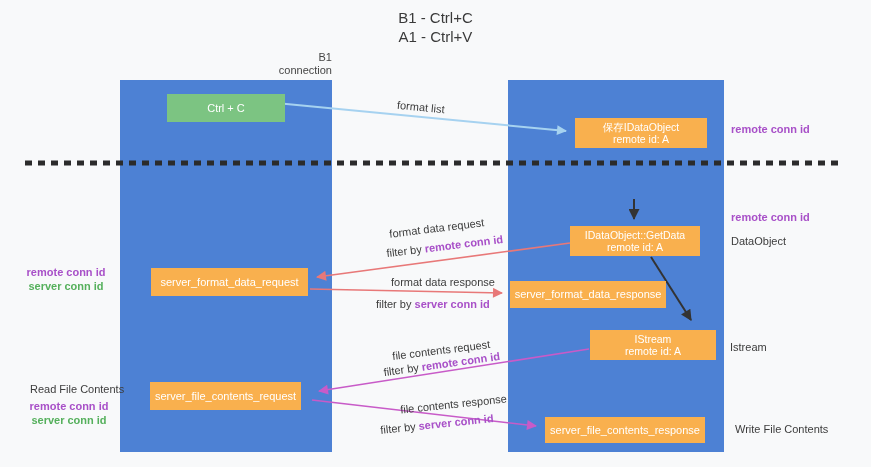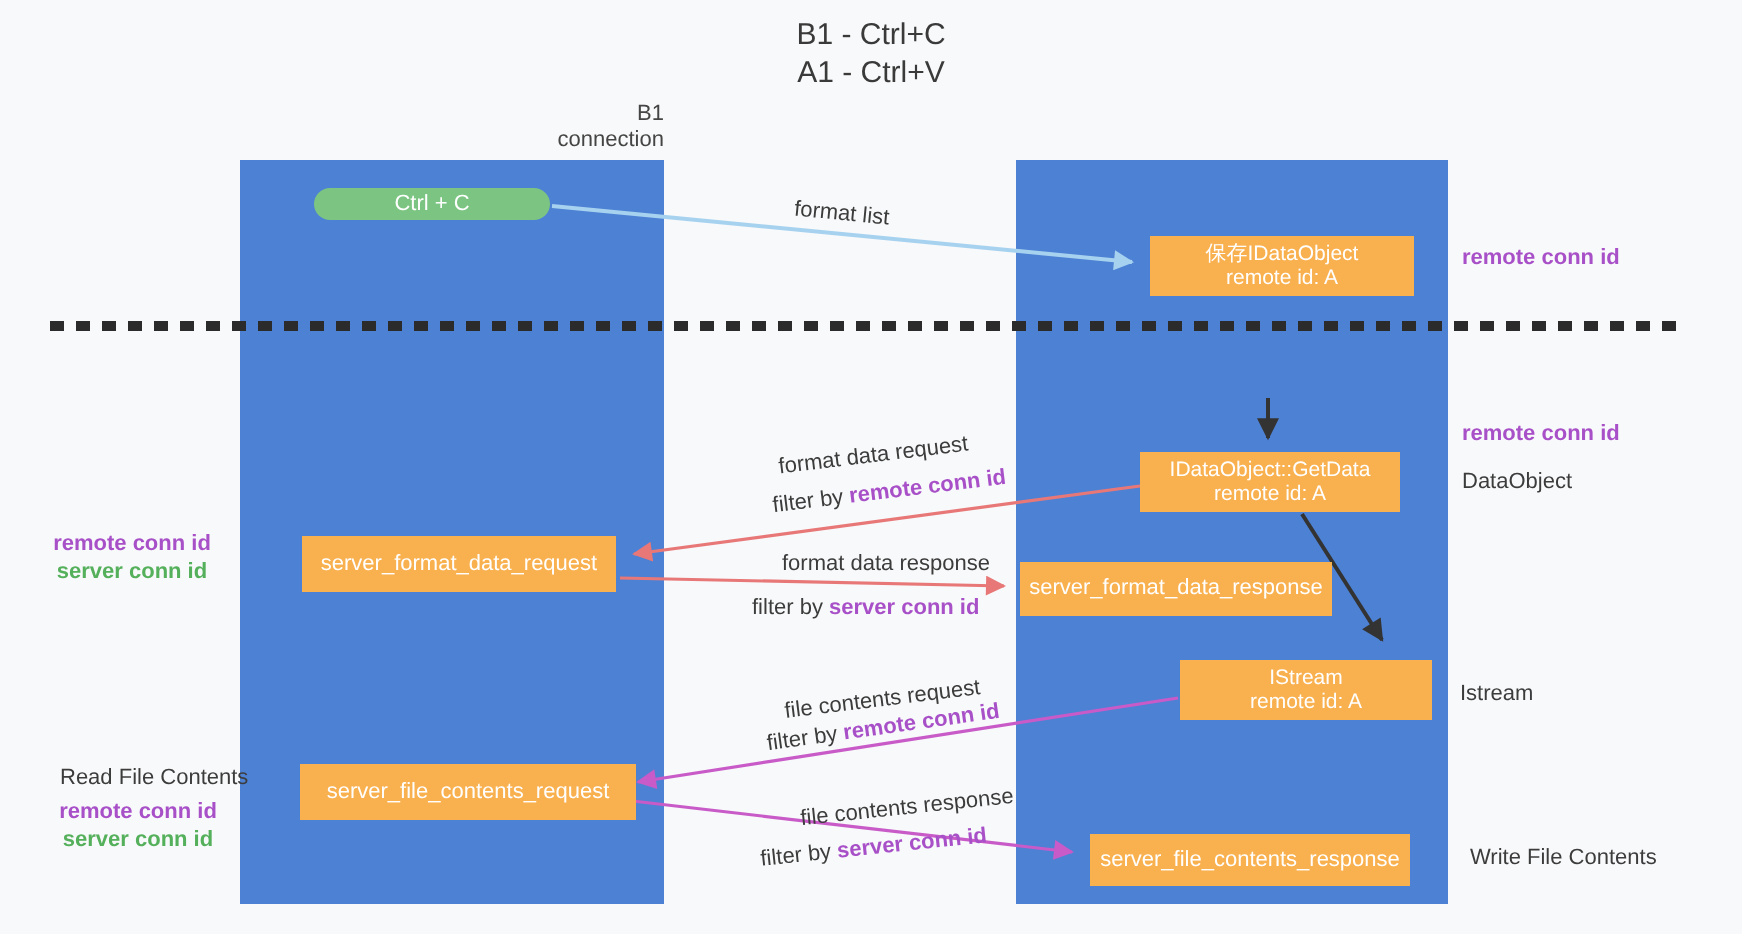--- a/index.html
+++ b/index.html
@@ -66,21 +66,21 @@
     <line x1="25" y1="163" x2="838" y2="163" stroke="#2b2b2b" stroke-width="5" stroke-dasharray="7 6"></line>
     <line x1="276" y1="103" x2="566" y2="131" stroke="#a6d2f0" stroke-width="2" marker-end="url(#ah-blue)"></line>
     <line x1="634" y1="199" x2="634" y2="219" stroke="#333333" stroke-width="2" marker-end="url(#ah-black)"></line>
     <line x1="651" y1="257" x2="691" y2="320" stroke="#333333" stroke-width="2" marker-end="url(#ah-black)"></line>
     <line x1="570" y1="243" x2="317" y2="277" stroke="#e87878" stroke-width="1.6" marker-end="url(#ah-salmon)"></line>
     <line x1="310" y1="289" x2="502" y2="293" stroke="#e87878" stroke-width="1.6" marker-end="url(#ah-salmon)"></line>
     <line x1="589" y1="349" x2="319" y2="391" stroke="#c85bc8" stroke-width="1.6" marker-end="url(#ah-magenta)"></line>
     <line x1="312" y1="400" x2="536" y2="426" stroke="#c85bc8" stroke-width="1.6" marker-end="url(#ah-magenta)"></line>
   </svg>
 
-  <div class="box green" style="left:157px;top:94px;width:118px;height:16px;border-radius:10px;">
+  <div class="box green" style="left:167px;top:94px;width:118px;height:28px;">
     <span>Ctrl + C</span>
   </div>
 
   <div class="box orange two-line" style="left:575px;top:118px;width:132px;height:30px;">
     <span>保存IDataObject</span>
     <span>remote id: A</span>
   </div>
 
 
   <div class="box orange two-line" style="left:570px;top:226px;width:130px;height:30px;">
@@ -94,21 +94,21 @@
 
   <div class="box orange" style="left:510px;top:281px;width:156px;height:27px;">
     <span>server_format_data_response</span>
   </div>
 
   <div class="box orange two-line" style="left:590px;top:330px;width:126px;height:30px;">
     <span>IStream</span>
     <span>remote id: A</span>
   </div>
 
-  <div class="box orange" style="left:150px;top:382px;width:168px;height:28px;">
+  <div class="box orange" style="left:150px;top:382px;width:151px;height:28px;">
     <span>server_file_contents_request</span>
   </div>
 
   <div class="box orange" style="left:545px;top:417px;width:160px;height:26px;">
     <span>server_file_contents_response</span>
   </div>
 
   <div class="lbl r5" style="left:397px;top:101px;">format list</div>
 
   <div class="lbl rm7" style="left:389px;top:222px;">format data request</div>

